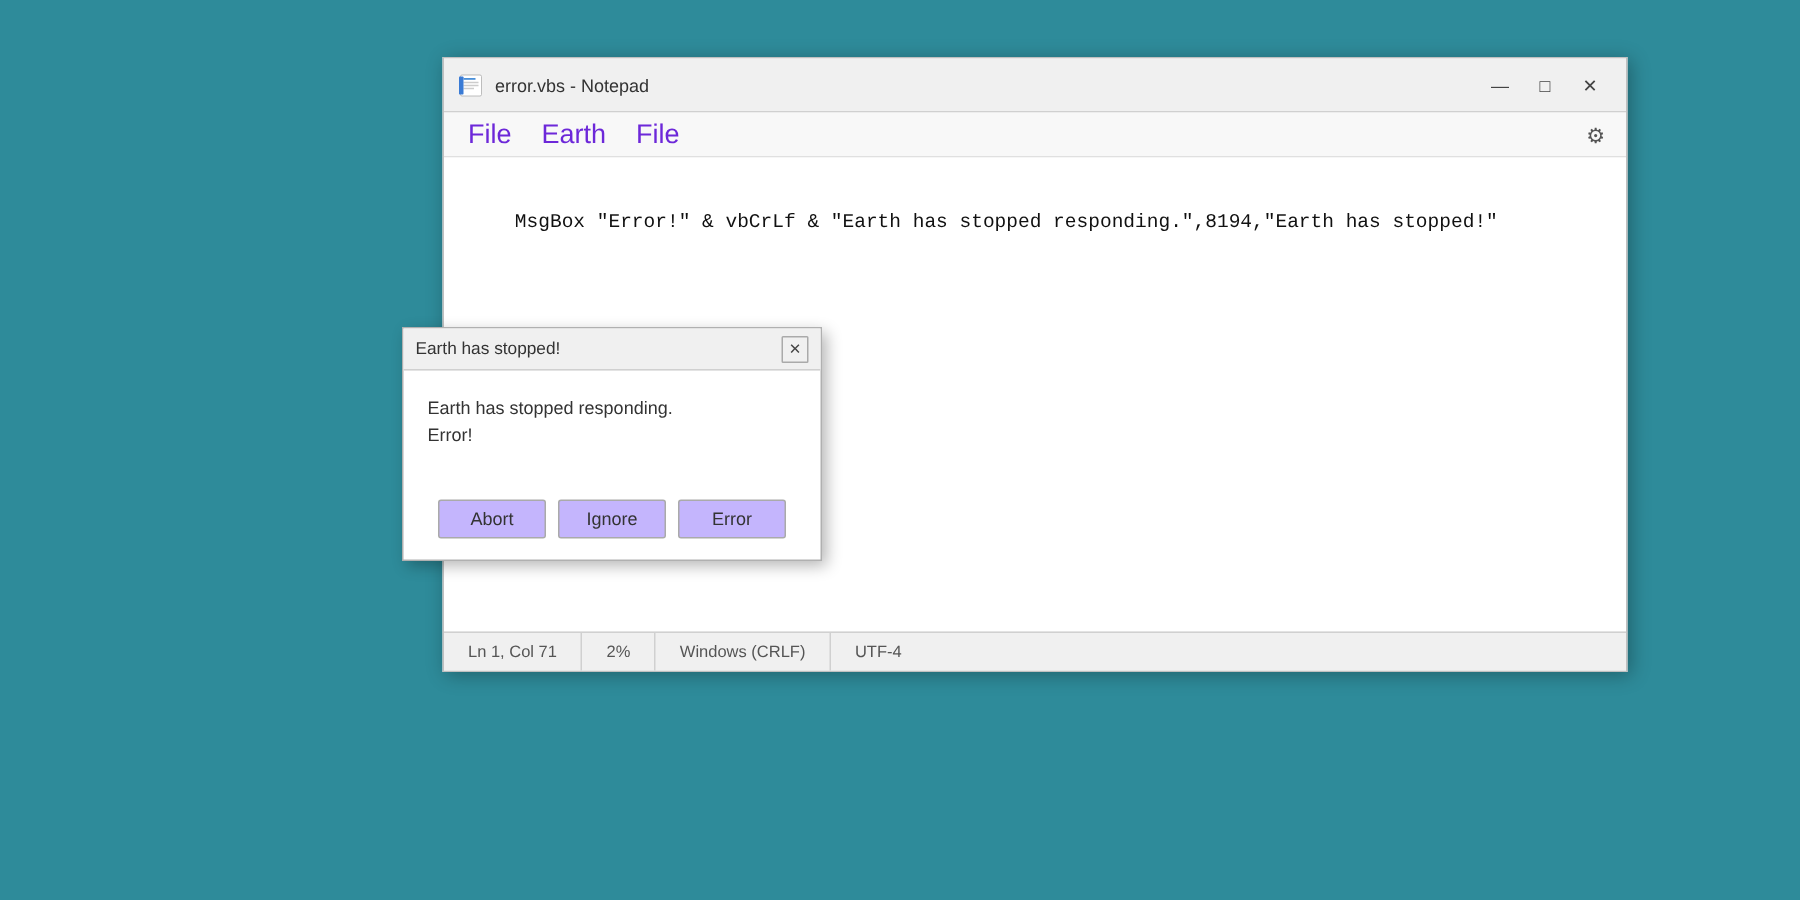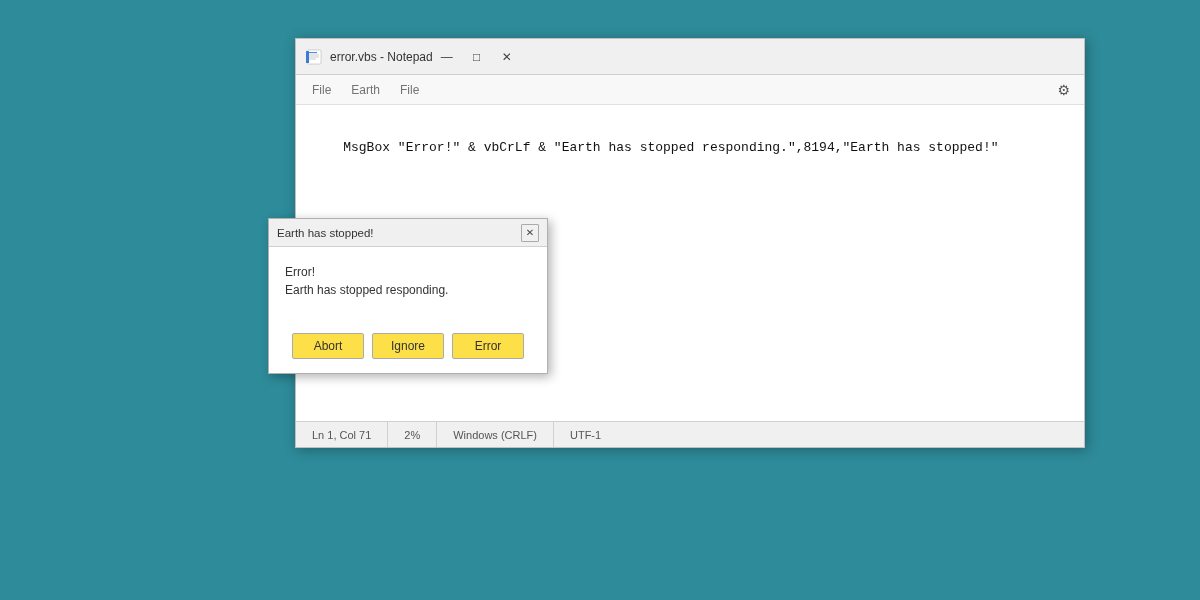--- a/index.html
+++ b/index.html
@@ -23,20 +23,21 @@
       background: #f8f8f8;
       border: 1px solid #c0c0c0;
       box-shadow: 2px 2px 12px rgba(0,0,0,0.3);
       display: flex;
       flex-direction: column;
     }
 
     .notepad-titlebar {
       display: flex;
       align-items: center;
+      justify-content: space-between;
       background: #f0f0f0;
       padding: 6px 10px;
       border-bottom: 1px solid #d0d0d0;
       height: 36px;
     }
 
     .notepad-titlebar-left {
       display: flex;
       align-items: center;
       gap: 8px;
@@ -85,22 +86,22 @@
       background: #f8f8f8;
     }
 
     .menu-items {
       display: flex;
       gap: 4px;
     }
 
     .menu-item {
       padding: 2px 8px;
-      font-size: 12px;
-      color: #737373;
+      font-size: 18px;
+      color: #6d28d9;
       cursor: pointer;
       border-radius: 2px;
     }
 
     .gear-icon {
       font-size: 14px;
       color: #555;
       cursor: pointer;
       padding: 2px 6px;
     }
@@ -196,21 +197,21 @@
       display: flex;
       gap: 8px;
       justify-content: center;
       padding: 8px 12px 14px 12px;
     }
 
     .dialog-btn {
       width: 72px;
       height: 26px;
       border: 1px solid #aaa;
-      background: #fde047;
+      background: #c4b5fd;
       cursor: pointer;
       font-size: 12px;
       color: #333;
       border-radius: 2px;
       display: flex;
       align-items: center;
       justify-content: center;
     }
 
     
@@ -262,37 +263,37 @@
     <div class="status-section">
       <span>Ln 1, Col 71</span>
     </div>
     <div class="status-section">
       <span>2%</span>
     </div>
     <div class="status-section">
       <span>Windows (CRLF)</span>
     </div>
     <div class="status-section">
-      <span>UTF-1</span>
+      <span>UTF-4</span>
     </div>
   </div>
 
 </div>
 
 <div class="dialog-box">
 
   <div class="dialog-titlebar">
     <span class="dialog-title">Earth has stopped!</span>
     <button class="dialog-close-btn">✕</button>
   </div>
 
   <div class="dialog-content">
     <div class="dialog-message">
+      <div>Earth has stopped responding.</div>
       <div>Error!</div>
-      <div>Earth has stopped responding.</div>
     </div>
   </div>
 
   <div class="dialog-buttons">
     <button class="dialog-btn">Abort</button>
     <button class="dialog-btn">Ignore</button>
     <button class="dialog-btn">Error</button>
   </div>
 
 </div>

